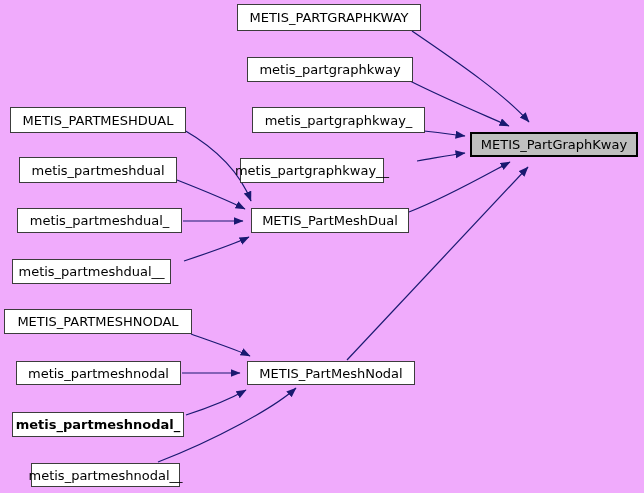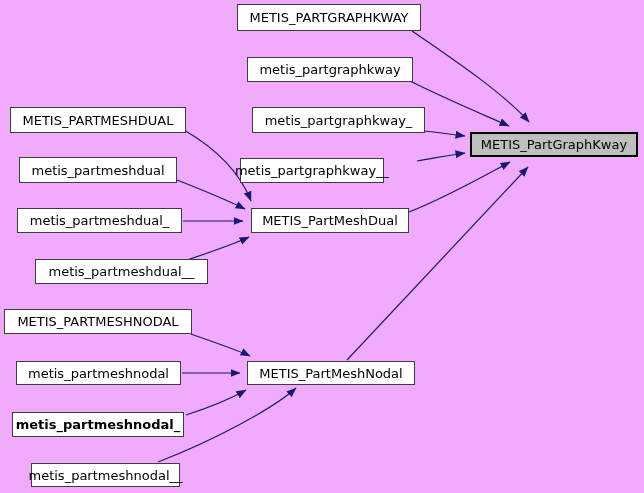--- a/index.html
+++ b/index.html
@@ -27,21 +27,21 @@
     border:2px solid #000000;
   }
   
   .n0 {left:237px;top:4px;  width:184px;height:27px;}
   .n1 {left:247px;top:57px; width:166px;height:25px;}
   .n2 {left:243px;top:107px;width:173px;height:26px;margin-left:9px;}
   .n3 {left:240px;top:158px;width:144px;height:25px;}
   .n4 {left:10px; top:107px;width:176px;height:26px;}
   .n5 {left:19px; top:157px;width:158px;height:26px;}
   .n6 {left:17px; top:208px;width:165px;height:25px;text-align:right;}
-  .n7 {left:12px; top:259px;width:173px;height:25px;margin-left:23px;}
+  .n7 {left:12px; top:259px;width:159px;height:25px;}
   .n8 {left:251px;top:208px;width:158px;height:25px;}
   .n9 {left:4px;  top:309px;width:188px;height:25px;}
   .n10{left:16px; top:361px;width:165px;height:24px;}
   .n11{left:12px; top:412px;width:172px;height:25px;font-weight:bold;}
   .n12{left:8px;  top:463px;width:149px;height:24px;margin-left:23px;}
   .n13{left:247px;top:361px;width:168px;height:24px;}
   .n14{left:470px;top:132px;width:168px;height:25px;}
   .edge{fill:none;stroke:#191970;stroke-width:1.2;}
 </style>
 </head>

